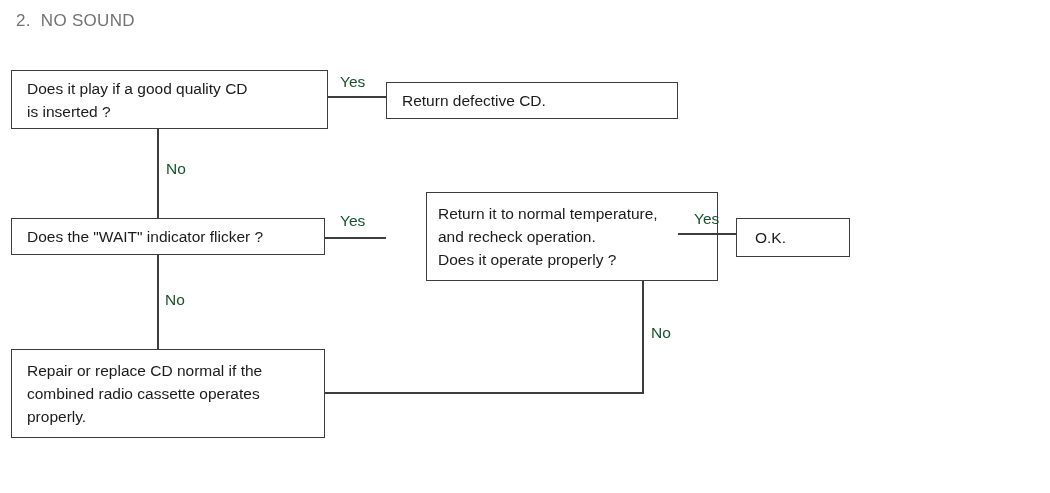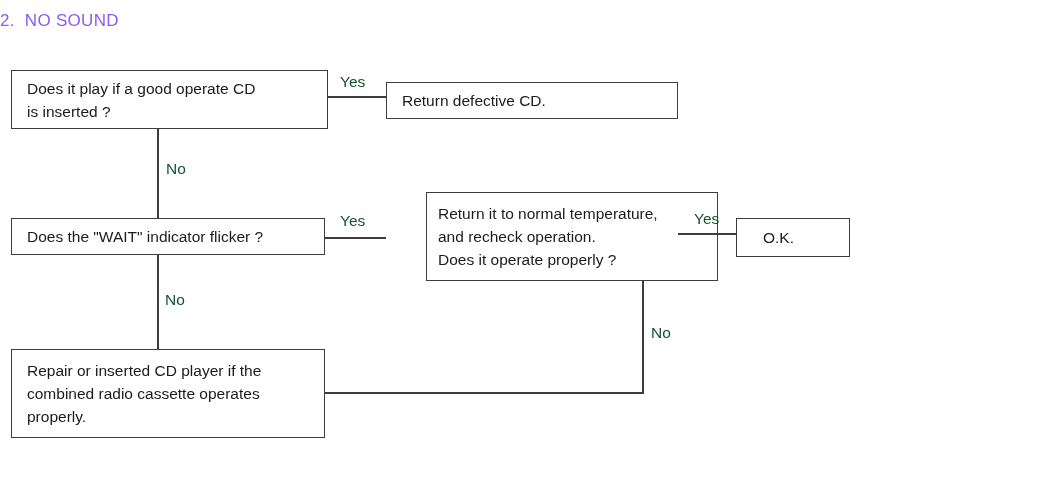--- a/index.html
+++ b/index.html
@@ -11,26 +11,26 @@
     position: relative;
     width: 1050px;
     height: 493px;
     background: #ffffff;
     font-family: "Liberation Sans", sans-serif;
     color: #1b1b1b;
     overflow: hidden;
   }
   .title {
     position: absolute;
-    left: 0;
+    left: 16px;
     top: 11px;
     font-size: 17px;
     letter-spacing: 0.3px;
     white-space: pre;
-    color: #8b5cf6;
+    color: #737373;
   }
   .box {
     position: absolute;
     box-sizing: border-box;
     border: 1.5px solid #3d3d3d;
     background: #ffffff;
     display: flex;
     align-items: center;
     font-size: 15.5px;
     line-height: 23px;
@@ -54,21 +54,21 @@
     font-size: 15.5px;
     line-height: 18px;
     color: #14532d;
   }
 
   
   #box-q-good-cd      { left: 11px;  top: 70px;  width: 317px; height: 59px; }
   #box-replace-cd     { left: 386px; top: 82px;  width: 292px; height: 37px; }
   #box-q-wait         { left: 11px;  top: 218px; width: 314px; height: 37px; }
   #box-recheck-temp   { left: 386px; top: 192px; width: 292px; height: 89px; padding-left: 11px; margin-left: 40px; }
-  #box-ok             { left: 736px; top: 218px; width: 114px; height: 39px; padding-left: 26px; }
+  #box-ok             { left: 736px; top: 218px; width: 114px; height: 39px; padding-left: 18px; }
   #box-repair-player  { left: 11px;  top: 349px; width: 314px; height: 89px; }
 
   
   #line-goodcd-yes    { left: 328px; top: 96px;  width: 58px; }
   #line-goodcd-down   { left: 157px; top: 129px; height: 89px; }
   #line-wait-yes      { left: 325px; top: 237px; width: 61px; }
   #line-recheck-yes   { left: 678px; top: 233px; width: 58px; }
   #line-wait-down     { left: 157px; top: 255px; height: 94px; }
   #line-recheck-down  { left: 642px; top: 280px; height: 113px; }
   #line-repair-right  { left: 325px; top: 392px; width: 319px; }
@@ -81,34 +81,34 @@
   #lbl-no-wait     { left: 165px; top: 291px; }
   #lbl-no-recheck  { left: 651px; top: 324px; }
 </style>
 </head>
 <body>
 
 <div class="page">
 
   <div class="title">2.  NO SOUND</div>
 
-  <div class="box" id="box-q-good-cd">Does it play if a good operate CD
+  <div class="box" id="box-q-good-cd">Does it play if a good quality CD
 is inserted ?</div>
 
   <div class="box" id="box-replace-cd">Return defective CD.</div>
 
   <div class="box" id="box-q-wait">Does the "WAIT" indicator flicker ?</div>
 
   <div class="box" id="box-recheck-temp">Return it to normal temperature,
 and recheck operation.
 Does it operate properly ?</div>
 
   <div class="box" id="box-ok">O.K.</div>
 
-  <div class="box" id="box-repair-player">Repair or inserted CD player if the
+  <div class="box" id="box-repair-player">Repair or replace CD normal if the
 combined radio cassette operates
 properly.</div>
 
   <div class="hline" id="line-goodcd-yes"></div>
 
   <div class="vline" id="line-goodcd-down"></div>
 
   <div class="hline" id="line-wait-yes"></div>
 
   <div class="hline" id="line-recheck-yes"></div>

